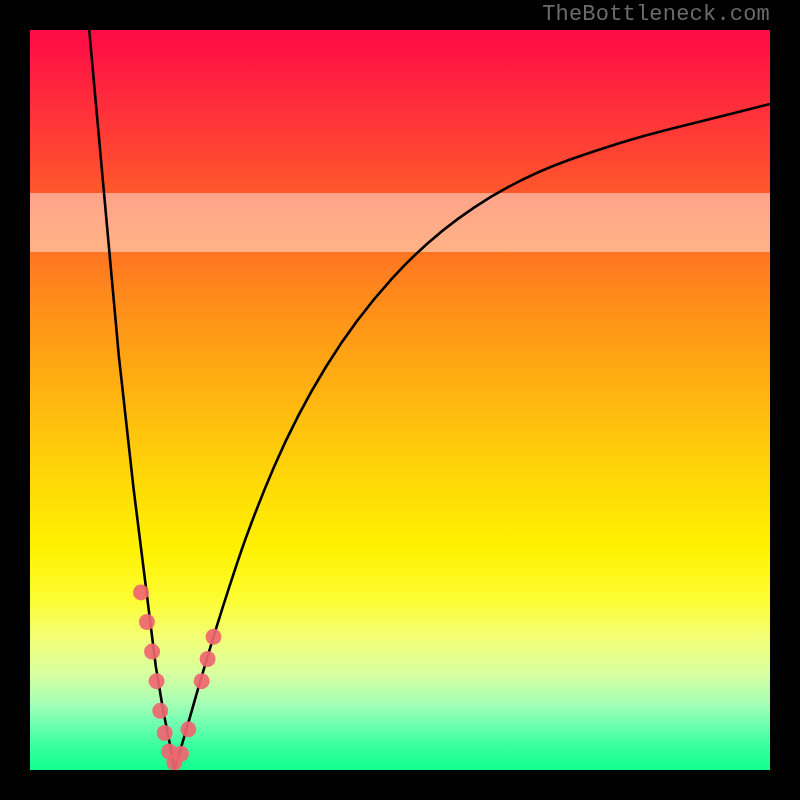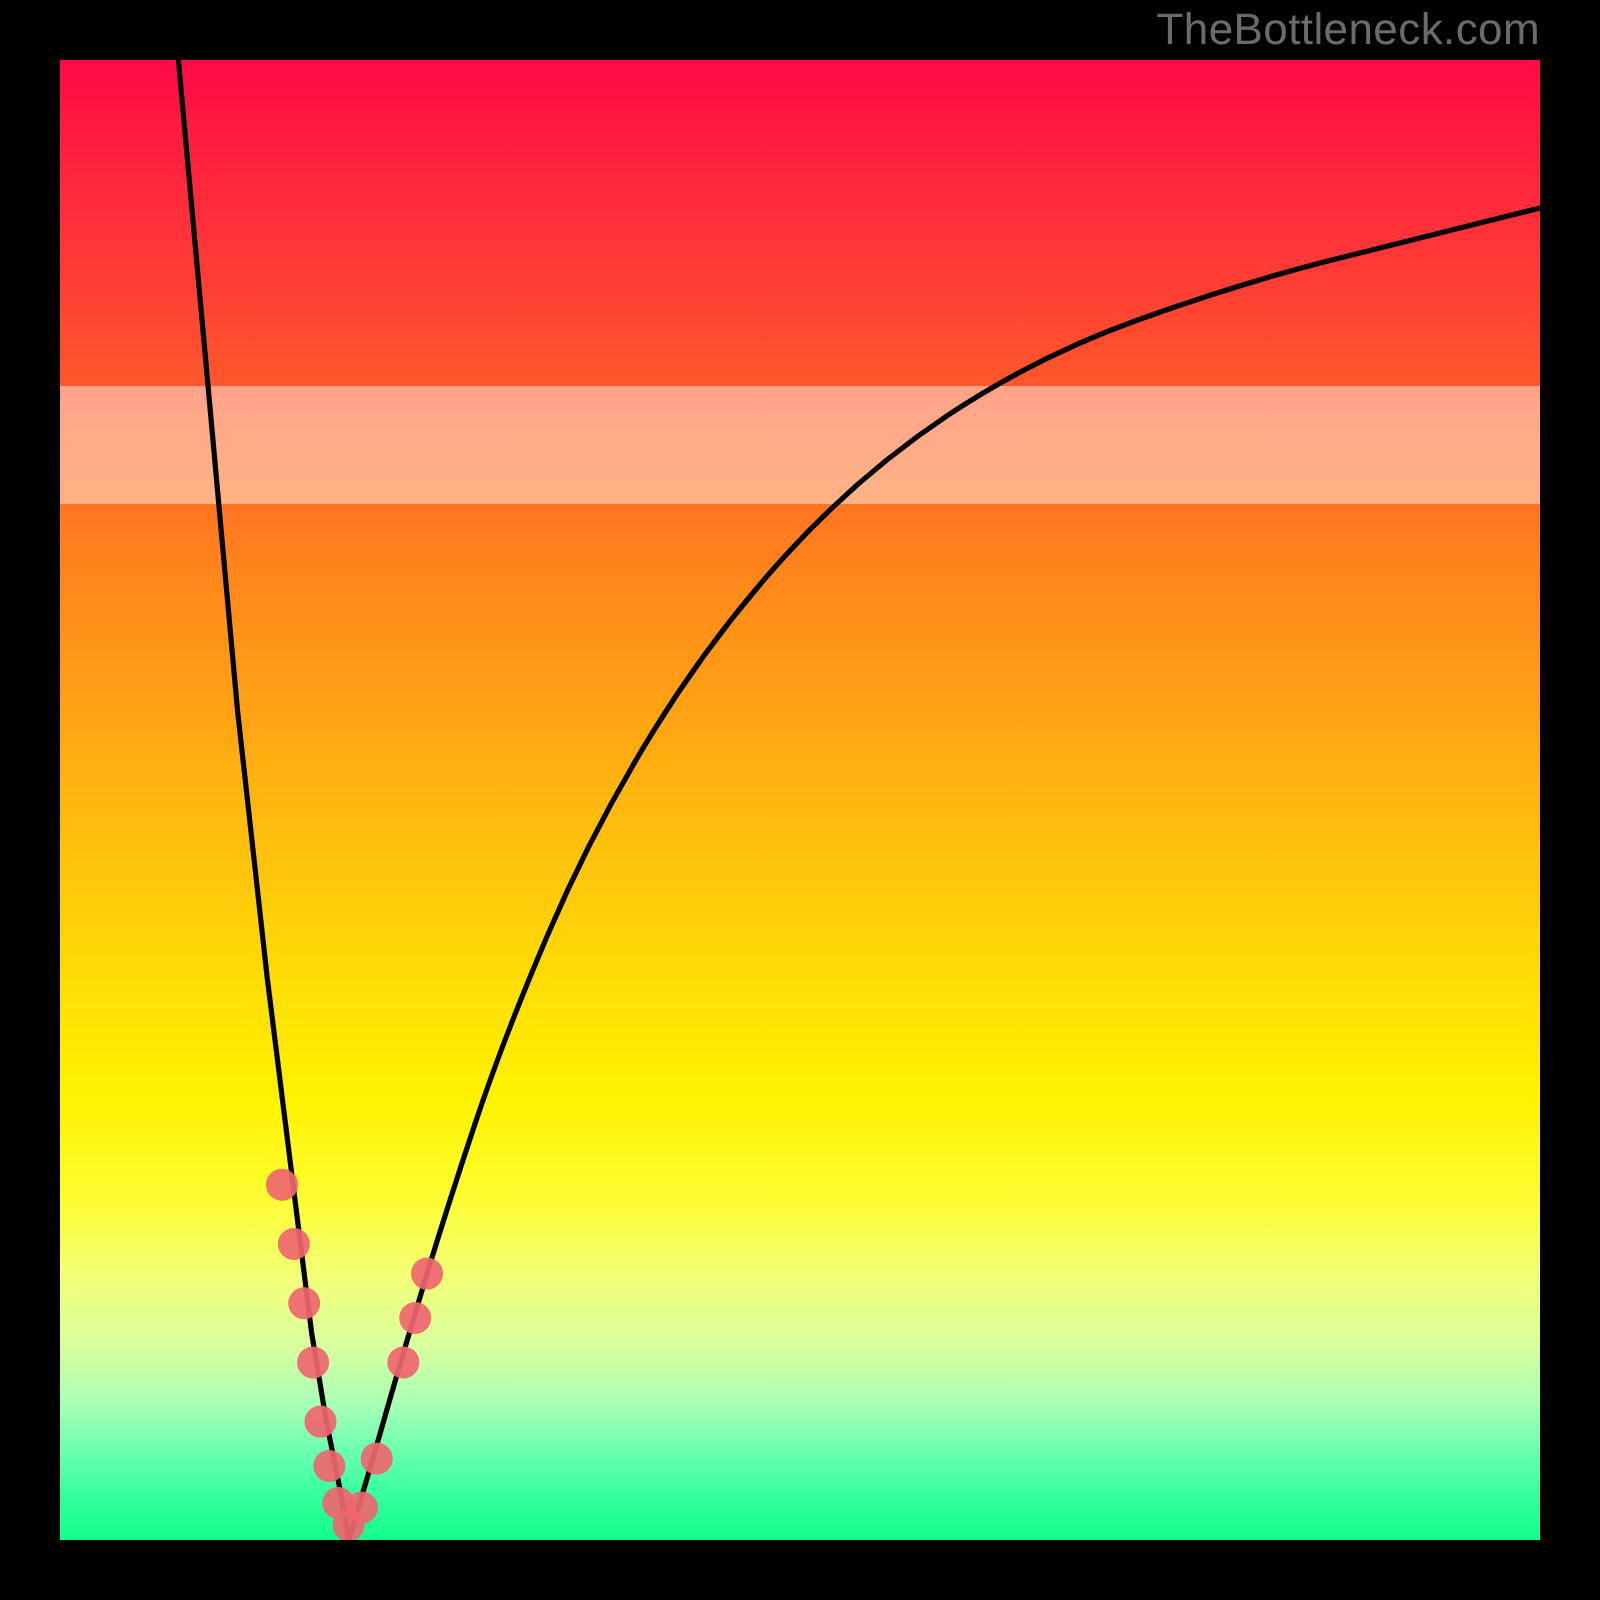--- a/index.html
+++ b/index.html
@@ -9,20 +9,21 @@
     height: 800px;
     overflow: hidden;
     background: #000;
     font-family: Arial, Helvetica, sans-serif;
   }
   .frame {
     position: absolute;
     left: 0; top: 0;
     width: 800px; height: 800px;
     background: #000;
+    font-family: Liberation Mono, monospace;
   }
   .plot {
     position: absolute;
     left: 30px;
     top: 30px;
     width: 740px;
     height: 740px;
     overflow: hidden;
   }
   .gradient {

